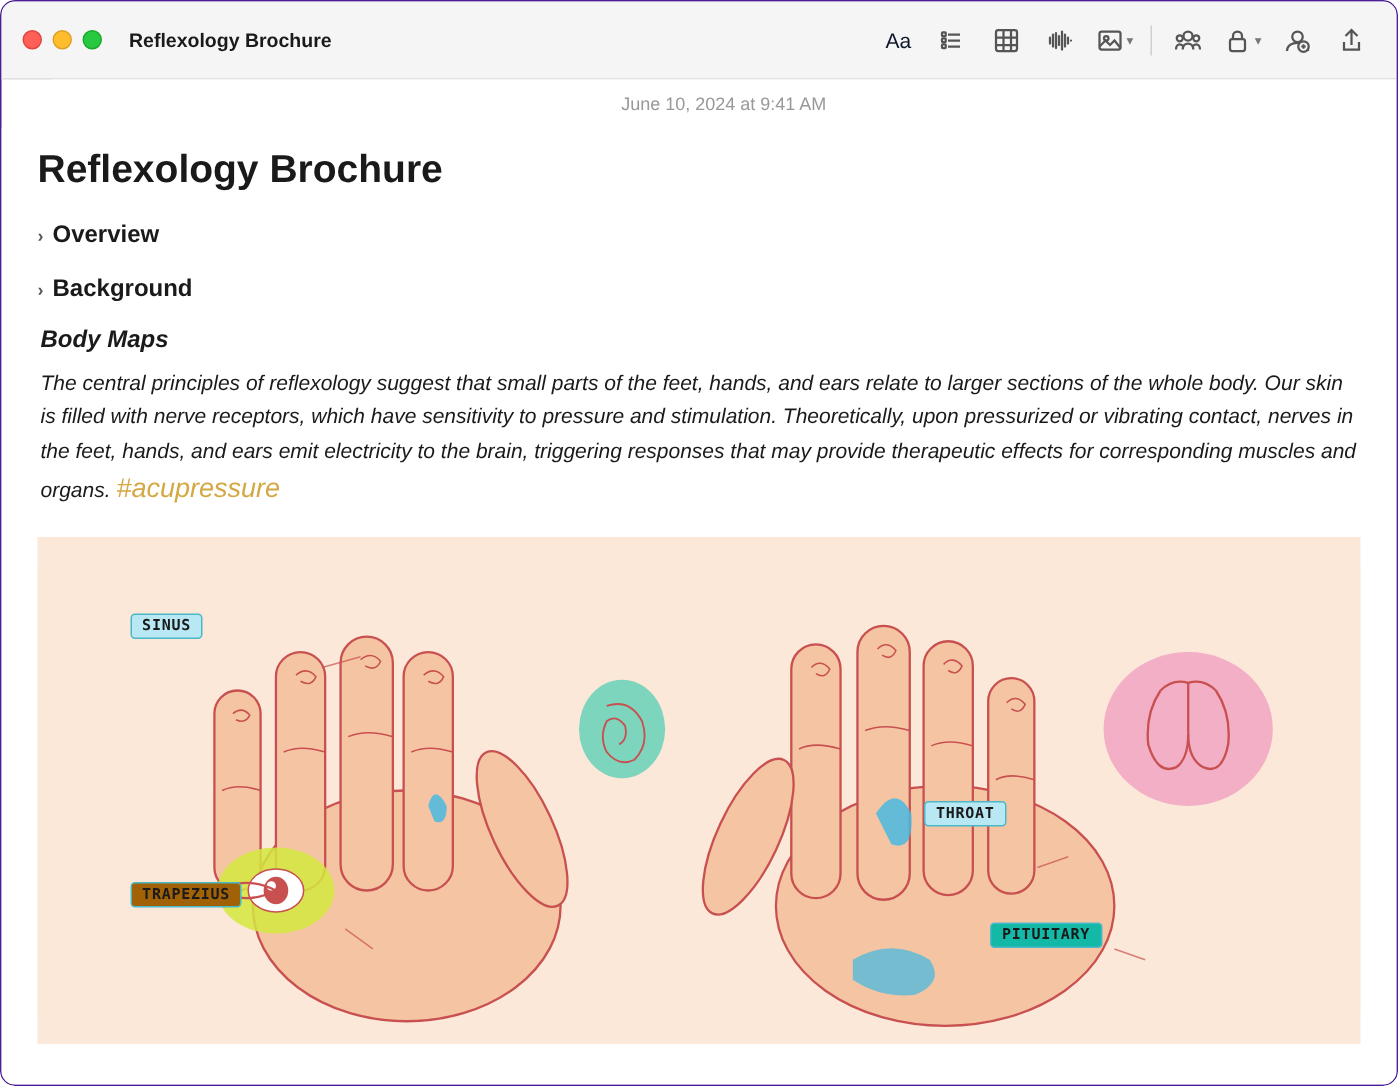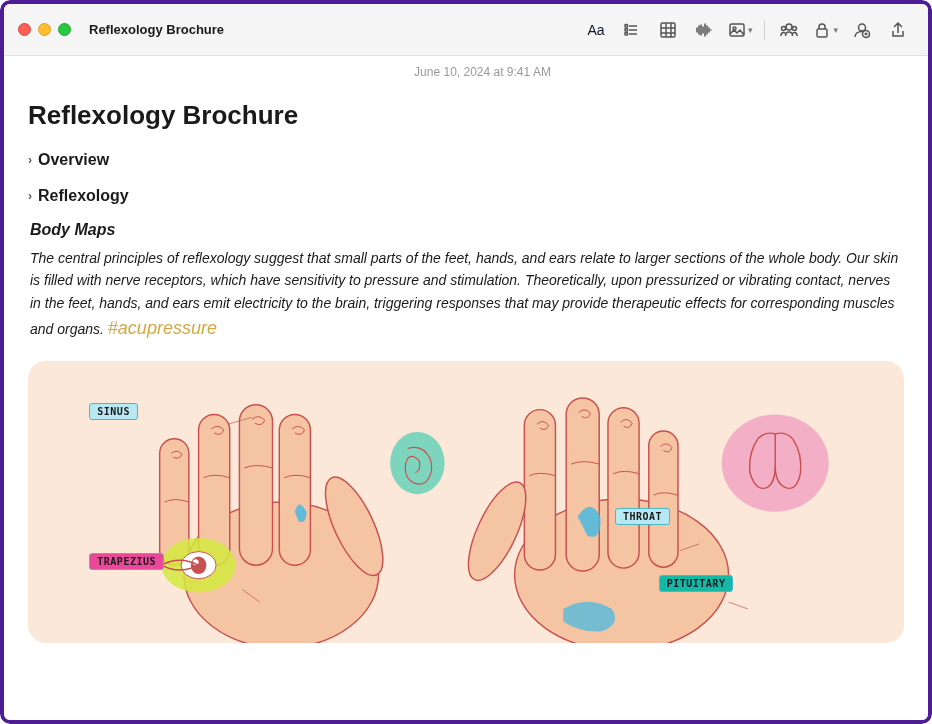--- a/index.html
+++ b/index.html
@@ -14,21 +14,21 @@
     }
 
     .window {
       width: 932px;
       height: 724px;
       background: #fff;
       border-radius: 10px;
       overflow: hidden;
       display: flex;
       flex-direction: column;
-      border: 4px solid #4c1d95;
+      border: 1px solid #4c1d95;
       box-shadow: 0 2px 20px rgba(0,0,0,0.15);
     }
 
     
     .titlebar {
       height: 52px;
       background: #f5f5f5;
       border-bottom: 1px solid #e0e0e0;
       display: flex;
       align-items: center;
@@ -167,24 +167,24 @@
       margin-bottom: 4px;
     }
 
     .hashtag {
       color: #d4a843;
       font-size: 18px;
     }
 
     .image-container {
       margin-top: 18px;
-      border-radius: 18px;
+      border-radius: 0;
       overflow: hidden;
       width: 100%;
-      height: 282px;
+      height: 338px;
       background: #fce8d8;
       position: relative;
     }
 
     
     .label-tag {
       position: absolute;
       background: #b8e8f0;
       border: 1.5px solid #4ab8c8;
       border-radius: 3px;
@@ -314,21 +314,21 @@
 
     <h1 class="doc-title">Reflexology Brochure</h1>
 
     <div class="section-header">
       <span class="chevron">›</span>
       <span class="section-title">Overview</span>
     </div>
 
     <div class="section-header">
       <span class="chevron">›</span>
-      <span class="section-title">Reflexology</span>
+      <span class="section-title">Background</span>
     </div>
 
     <div style="margin-left: 2px; font-style: italic;">
       <h2 class="body-maps-title">Body Maps</h2>
       <p class="body-text">
         <span>The central principles of reflexology suggest that small parts of the feet, hands, and ears relate to larger sections of the whole body. Our skin is filled with nerve receptors, which have sensitivity to pressure and stimulation. Theoretically, upon pressurized or vibrating contact, nerves in the feet, hands, and ears emit electricity to the brain, triggering responses that may provide therapeutic effects for corresponding muscles and organs.</span>
         <span> </span>
         <span class="hashtag">#acupressure</span>
       </p>
     </div>
@@ -409,19 +409,19 @@
         <line x1="200" y1="235" x2="218" y2="248" stroke="#c85050" stroke-width="1" opacity="0.7"></line>
 
         <line x1="650" y1="195" x2="670" y2="188" stroke="#c85050" stroke-width="1" opacity="0.7"></line>
 
         <line x1="700" y1="248" x2="720" y2="255" stroke="#c85050" stroke-width="1" opacity="0.7"></line>
 
       </svg>
 
       
       <div class="label-tag" style="left: 7%; top: 15%; background:#b8e8f4;">SINUS</div>
-      <div class="label-tag" style="left: 7%; top: 68%; background:#ec4899;">TRAPEZIUS</div>
+      <div class="label-tag" style="left: 7%; top: 68%; background:#a16207;">TRAPEZIUS</div>
       <div class="label-tag" style="left: 67%; top: 52%; background:#b8e8f4;text-align:right;">THROAT</div>
       <div class="label-tag" style="left: 72%; top: 76%; background:#14b8a6;">PITUITARY</div>
     </div>
 
   </div>
 </div>
 
 </body></html>

